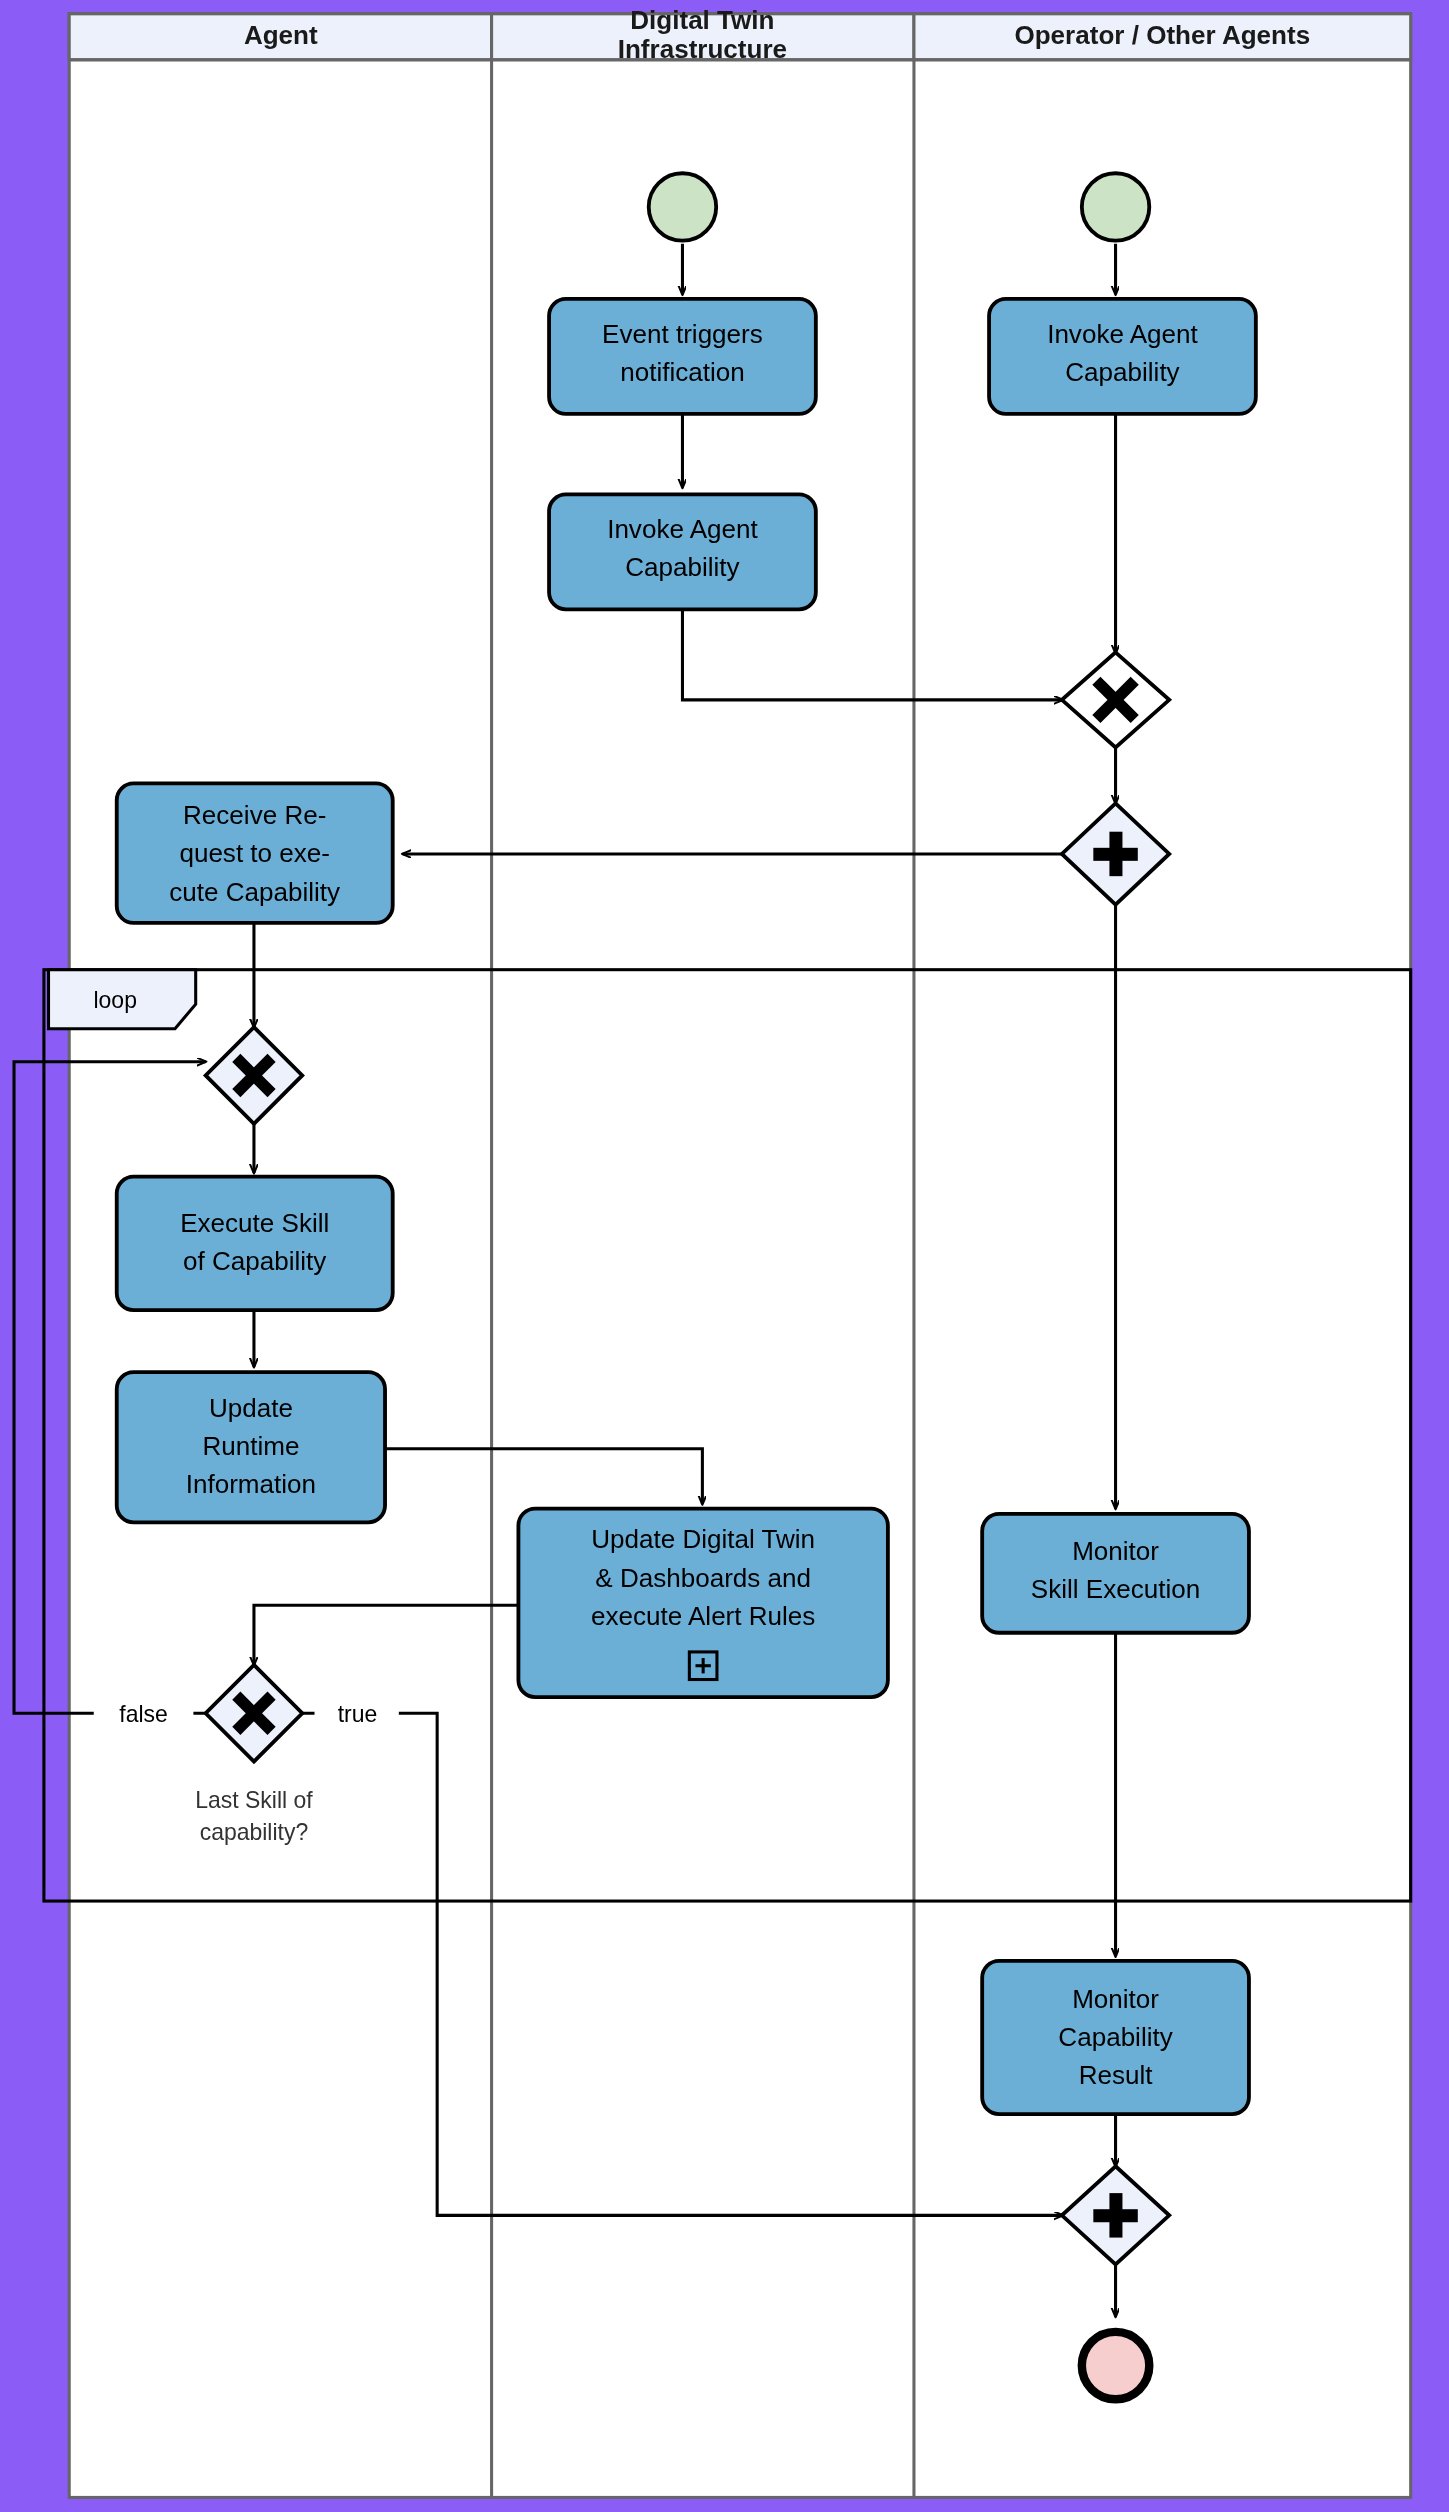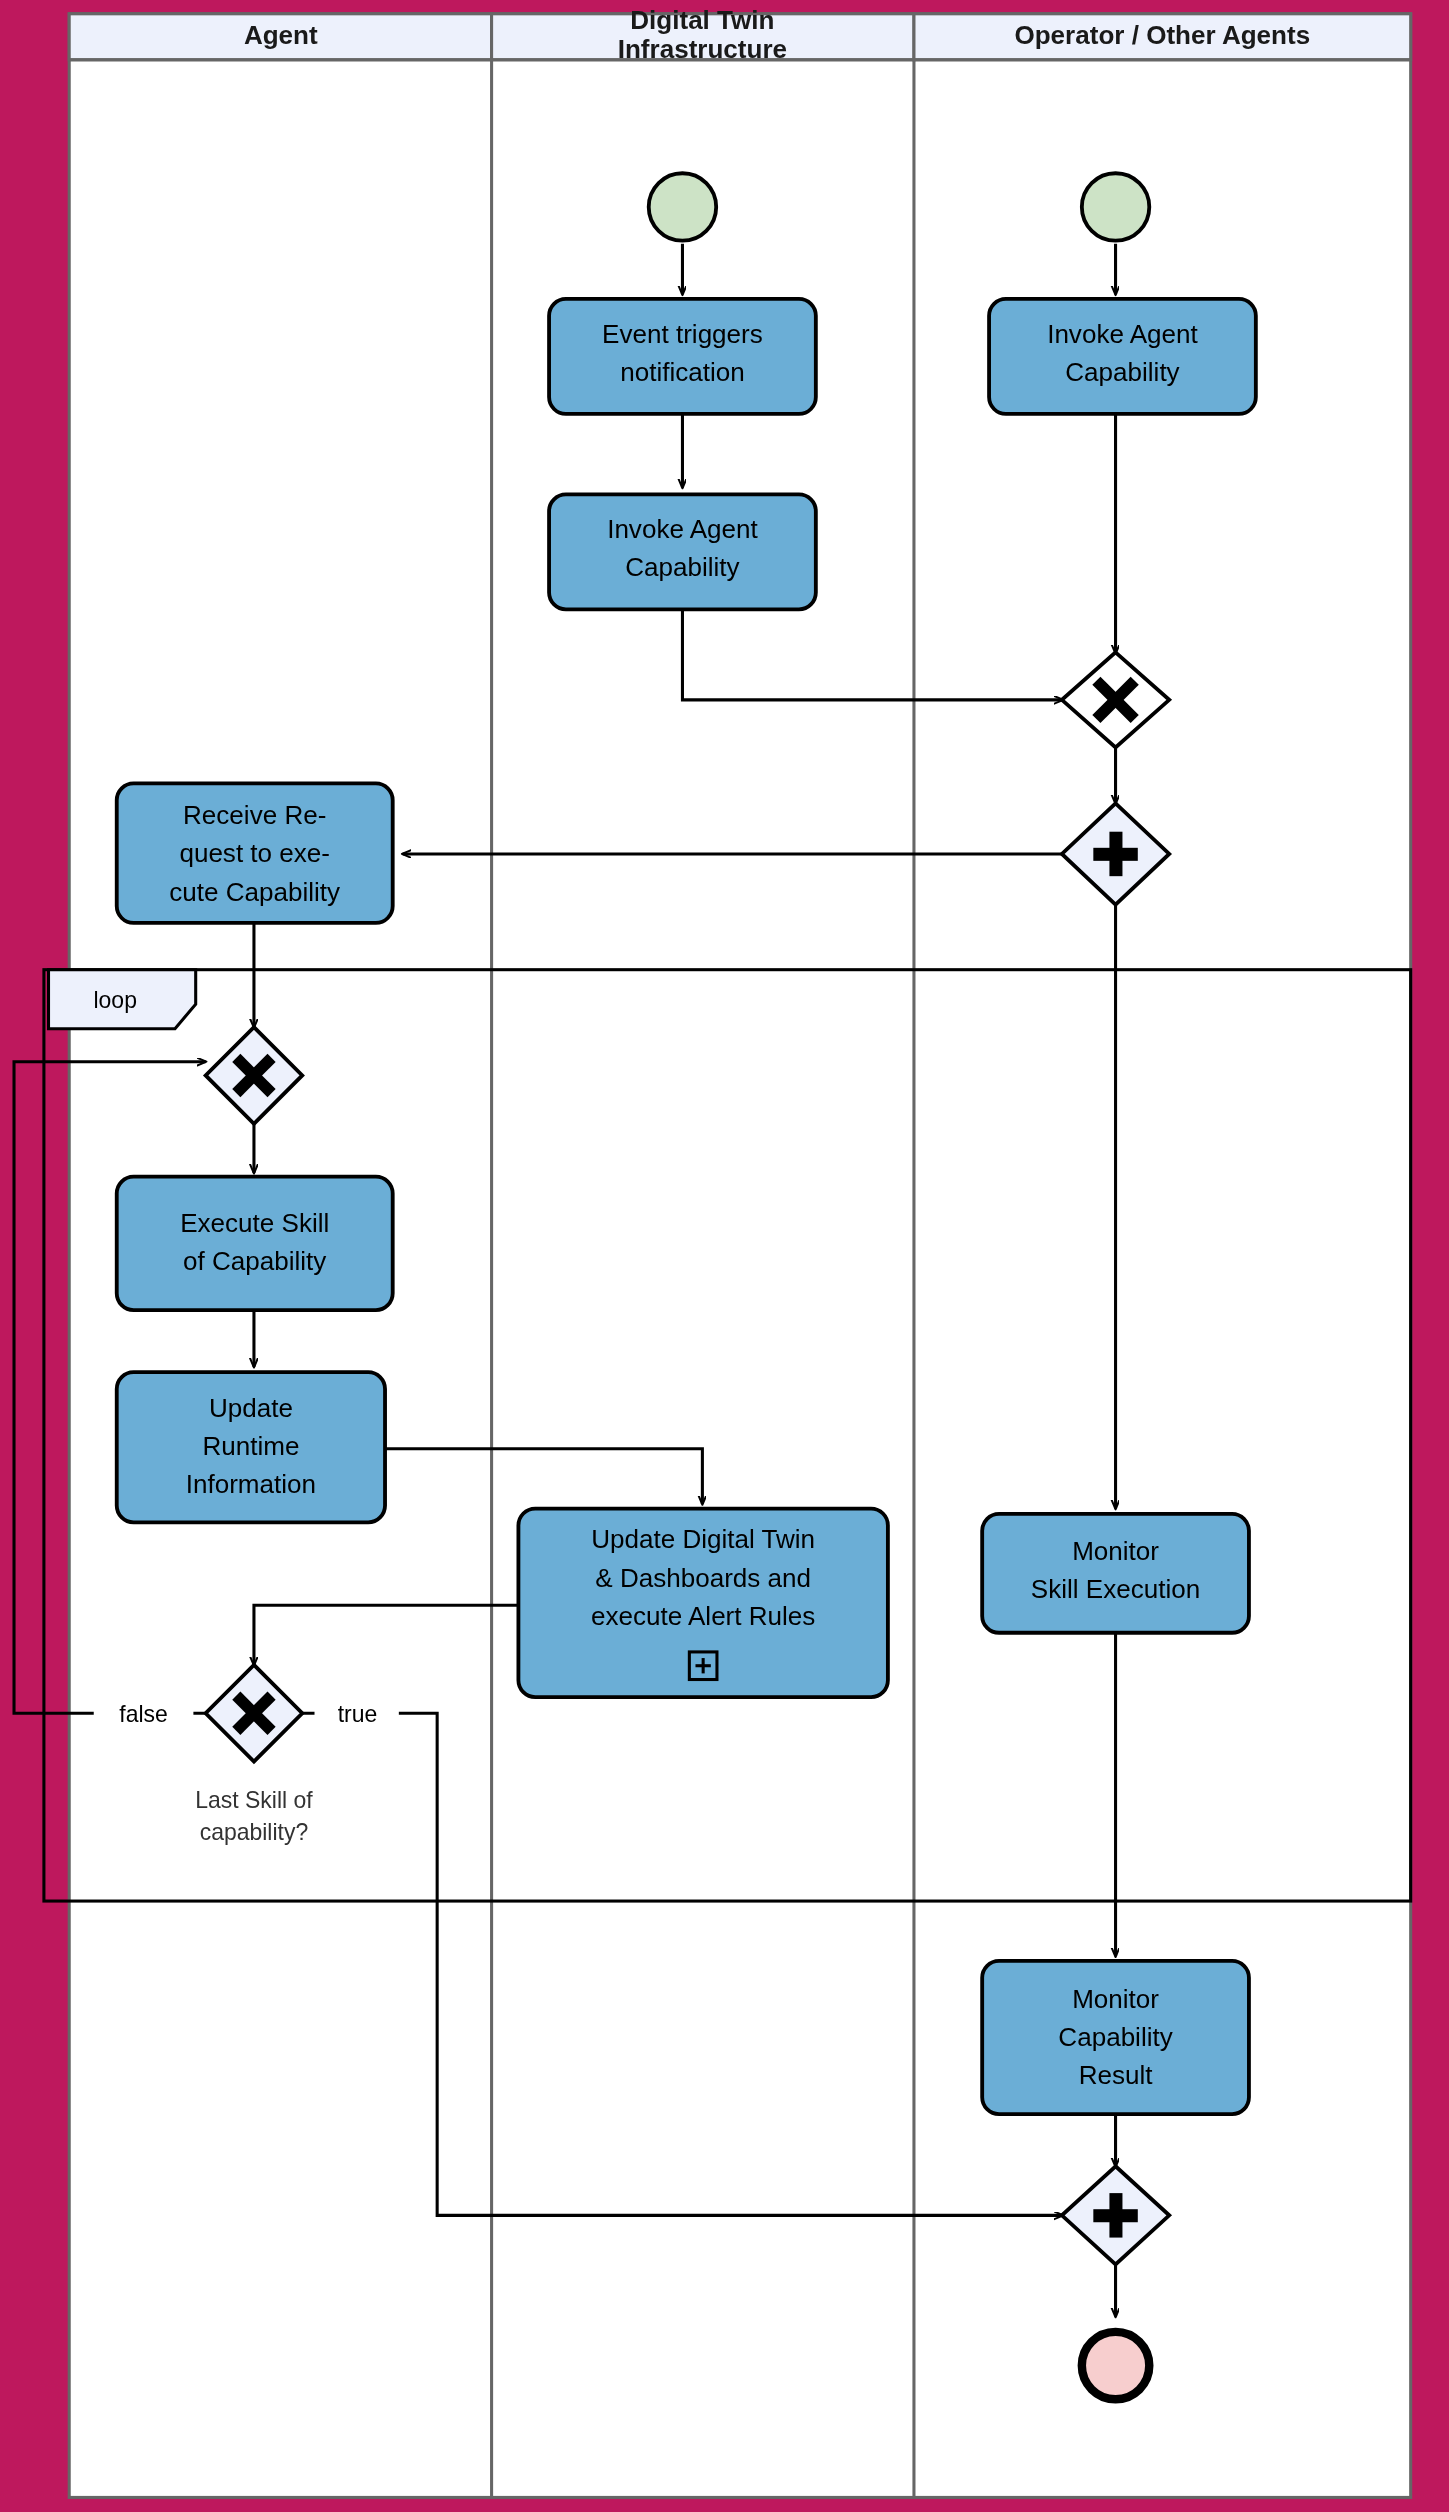--- a/index.html
+++ b/index.html
@@ -1,17 +1,17 @@
 <!DOCTYPE html>
 <html style="font-size:12.3px"><head>
 <meta charset="utf-8">
 <style>
   html,body{margin:0;padding:0;background:#ffffff;}
   body{font-family:"Liberation Sans",sans-serif;}
-  #stage{position:relative;width:1450px;height:2512px;background:#be185d;overflow:hidden;}
+  #stage{position:relative;width:1450px;height:2512px;background:#8b5cf6;overflow:hidden;}
   svg#diagram{position:absolute;left:0;top:0;width:1450px;height:2512px;}
   .lane-hdr-txt{font-size:34px;font-weight:bold;fill:#1a1a1a;}
   .task-txt{font-size:34px;fill:#000000;}
   .edge-lbl{font-size:30px;fill:#000000;}
   .gw-cap{font-size:30px;fill:#333333;}
   .frag-lbl{font-size:30px;fill:#000000;}
 </style>
 </head>
 <body>
 

